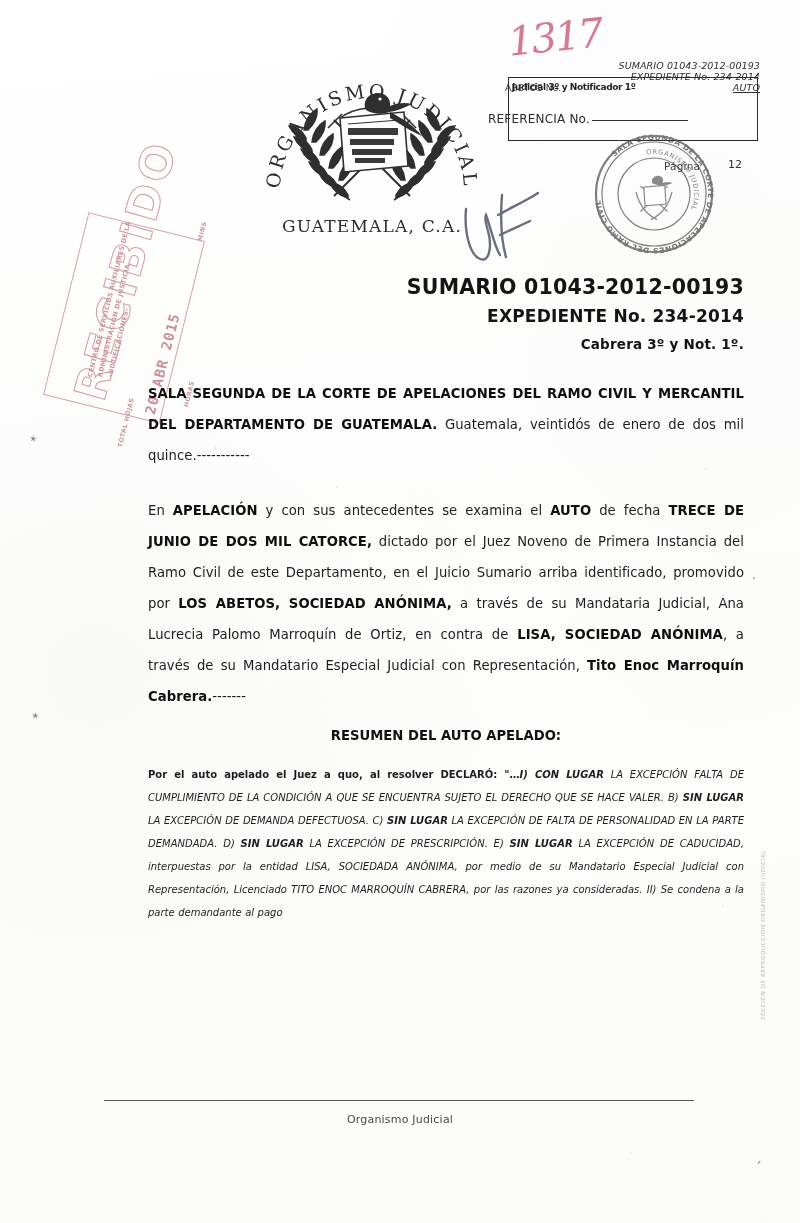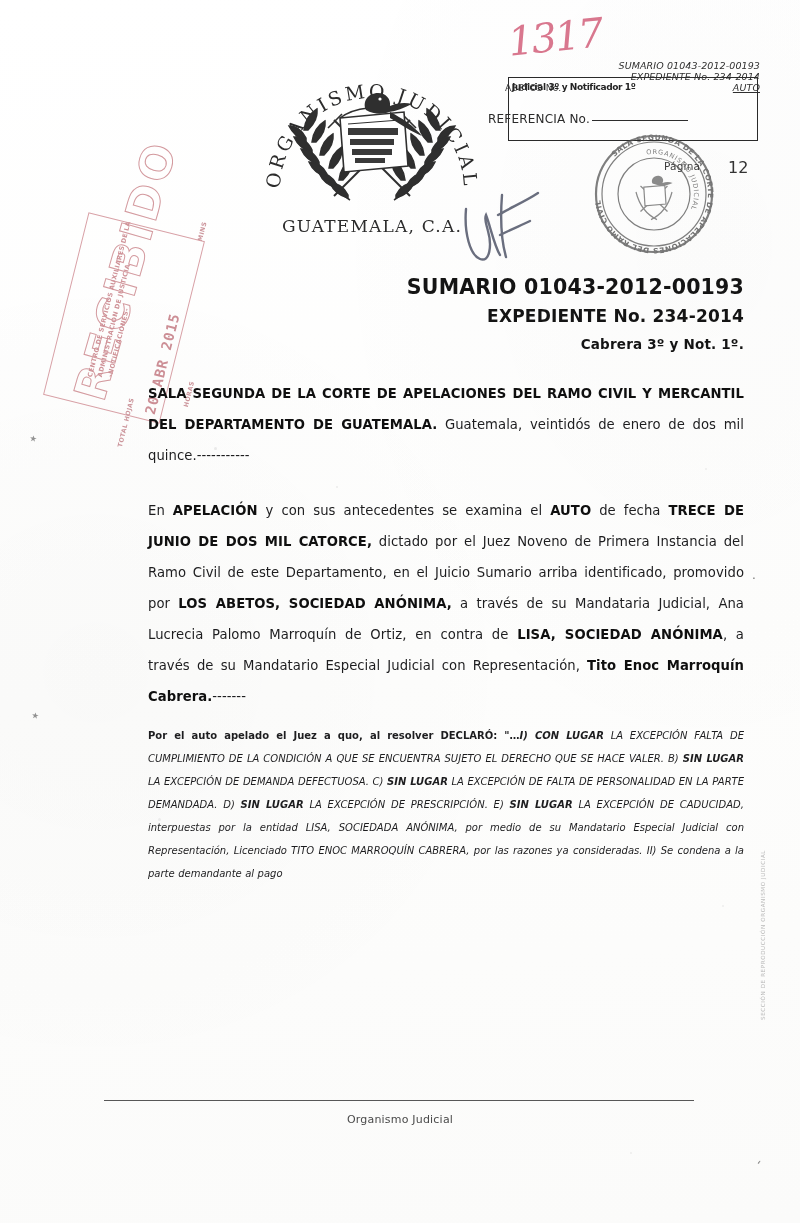--- a/index.html
+++ b/index.html
@@ -86,21 +86,21 @@
     position:absolute;left:588px;top:128px;width:160px;height:132px;
     opacity:.72;
   }
   .seal-page{
     position:absolute;left:664px;top:160px;
     font-size:10.5px;color:#3b3b3b;font-weight:400;
     letter-spacing:.2px;
   }
   .seal-pagenum{
     position:absolute;left:728px;top:158px;
-    font-size:16px;color:#333;text-align:right;
+    font-size:11px;color:#333;text-align:right;
   }
 
   
   .redstamp{
     position:absolute;left:56px;top:196px;
     width:150px;height:250px;
     opacity:.80;
   }
   .redstamp .vtext{
     position:absolute;
@@ -361,20 +361,21 @@
   <div class="doc">
 
     <div class="hd hd1">SUMARIO 01043-2012-00193</div>
     <div class="hd hd2">EXPEDIENTE No. 234-2014</div>
     <div class="hd hd3">Cabrera 3º y Not. 1º.</div>
 
     <div class="para first"><b>SALA SEGUNDA DE LA CORTE DE APELACIONES DEL RAMO CIVIL Y MERCANTIL DEL DEPARTAMENTO DE GUATEMALA.</b><span> Guatemala, veintidós de enero de dos mil quince.-----------</span></div>
 
     <div class="para"><span>En </span><b>APELACIÓN</b><span> y con sus antecedentes se examina el </span><b>AUTO</b><span> de fecha </span><b>TRECE DE JUNIO DE DOS MIL CATORCE,</b><span> dictado por el Juez Noveno de Primera Instancia del Ramo Civil de este Departamento, en el Juicio Sumario arriba identificado, promovido por </span><b>LOS ABETOS, SOCIEDAD ANÓNIMA,</b><span> a través de su Mandataria Judicial, Ana Lucrecia Palomo Marroquín de Ortiz, en contra de </span><b>LISA, SOCIEDAD ANÓNIMA</b><span>, a través de su Mandatario Especial Judicial con Representación, </span><b>Tito Enoc Marroquín Cabrera.</b><span>-------</span></div>
 
+    <div class="center-head">RESUMEN DEL AUTO APELADO:</div>
 
     <div class="quote"><span class="lead">Por el auto apelado el Juez a quo, al resolver DECLARÓ: "…</span><b>I) CON LUGAR</b><span> LA EXCEPCIÓN FALTA DE CUMPLIMIENTO DE LA CONDICIÓN A QUE SE ENCUENTRA SUJETO EL DERECHO QUE SE HACE VALER. B) </span><b>SIN LUGAR</b><span> LA EXCEPCIÓN DE DEMANDA DEFECTUOSA. C) </span><b>SIN LUGAR</b><span> LA EXCEPCIÓN DE FALTA DE PERSONALIDAD EN LA PARTE DEMANDADA. D) </span><b>SIN LUGAR</b><span> LA EXCEPCIÓN DE PRESCRIPCIÓN. E) </span><b>SIN LUGAR</b><span> LA EXCEPCIÓN DE CADUCIDAD, interpuestas por la entidad LISA, SOCIEDADA ANÓNIMA, por medio de su Mandatario Especial Judicial con Representación, Licenciado TITO ENOC MARROQUÍN CABRERA, por las razones ya consideradas. II) Se condena a la parte demandante al pago</span></div>
 
   </div>
 
   <div class="foot-rule"></div>
   <div class="foot nosel">
     <div>Organismo Judicial</div>
   </div>
 

